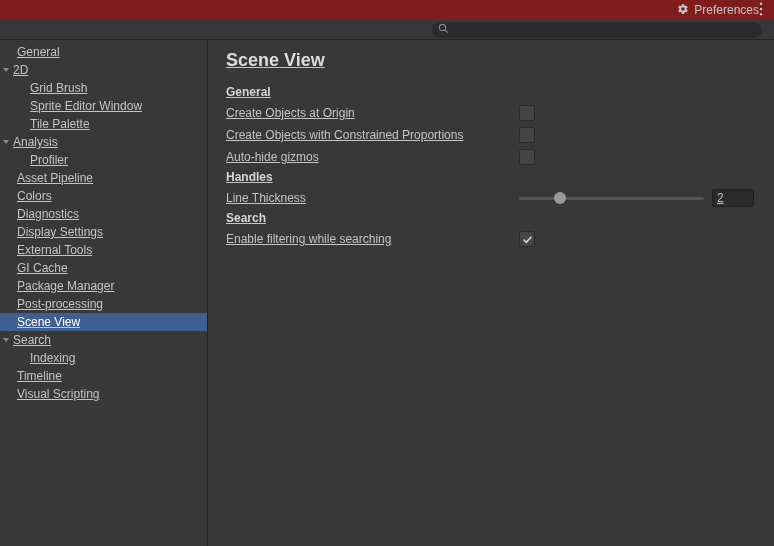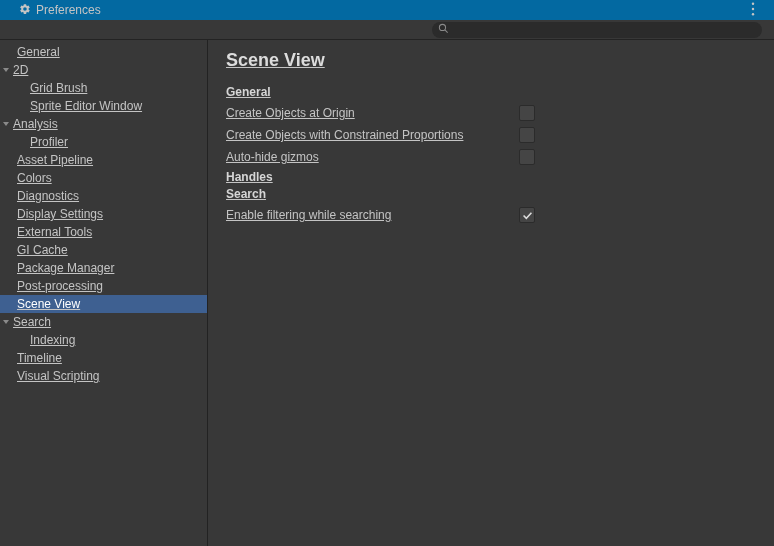--- a/index.html
+++ b/index.html
@@ -8,25 +8,25 @@
     height: 546px;
     background: #383838;
     font-family: -apple-system, BlinkMacSystemFont, "Segoe UI", Arial, sans-serif;
     font-size: 12px;
     color: #c4c4c4;
     overflow: hidden;
   }
 
   .titlebar {
     height: 20px;
-    background: #0369a1;
-    display: flex;
-    align-items: center;
-    padding: 0 19px;
-    justify-content: space-between;
+    background: #7f1d1d;
+    display: flex;
+    align-items: center;
+    padding: 0 11px;
+    justify-content: flex-end;
   }
   .titlebar-left { display: flex; align-items: center; gap: 5px; }
   .titlebar-title { color: #c4c4c4; font-size: 12px; }
   .gear-svg { width: 12px; height: 12px; }
   .dots-svg { width: 4px; height: 14px; }
 
   .searchbar-row {
     height: 20px;
     background: #383838;
     display: flex;
@@ -220,20 +220,23 @@
           </svg>
         </span>
         <span>2D</span>
       </div>
       <div class="tree-item indent2">
         <span>Grid Brush</span>
       </div>
       <div class="tree-item indent2">
         <span>Sprite Editor Window</span>
       </div>
+      <div class="tree-item indent2">
+        <span>Tile Palette</span>
+      </div>
       <div class="tree-item indent1">
         <span class="foldout">
           <svg viewBox="0 0 8 8">
             <path d="M1 2 L7 2 L4 6 Z" fill="#8a8a8a"></path>
           </svg>
         </span>
         <span>Analysis</span>
       </div>
       <div class="tree-item indent2">
         <span>Profiler</span>
@@ -301,20 +304,30 @@
       </span>
     </div>
     <div class="row">
       <span class="row-label">Auto-hide gizmos</span>
       <span class="checkbox">
         
       </span>
     </div>
 
     <div class="section-header">Handles</div>
+    <div class="row">
+      <span class="row-label">Line Thickness</span>
+      <div class="slider-wrap">
+        <div class="slider">
+          <div class="slider-track"></div>
+          <div class="slider-thumb" id="lt-thumb" style="left: 22%;"></div>
+        </div>
+        <input class="slider-value" value="2" style="">
+      </div>
+    </div>
 
     <div class="section-header">Search</div>
     <div class="row">
       <span class="row-label">Enable filtering while searching</span>
       <span class="checkbox checked">
         <svg viewBox="0 0 14 14">
             <path d="M2 7 L5.5 10.5 L12 3.5" fill="none" stroke="#dcdcdc" stroke-width="2"></path>
           </svg>
       </span>
     </div>

